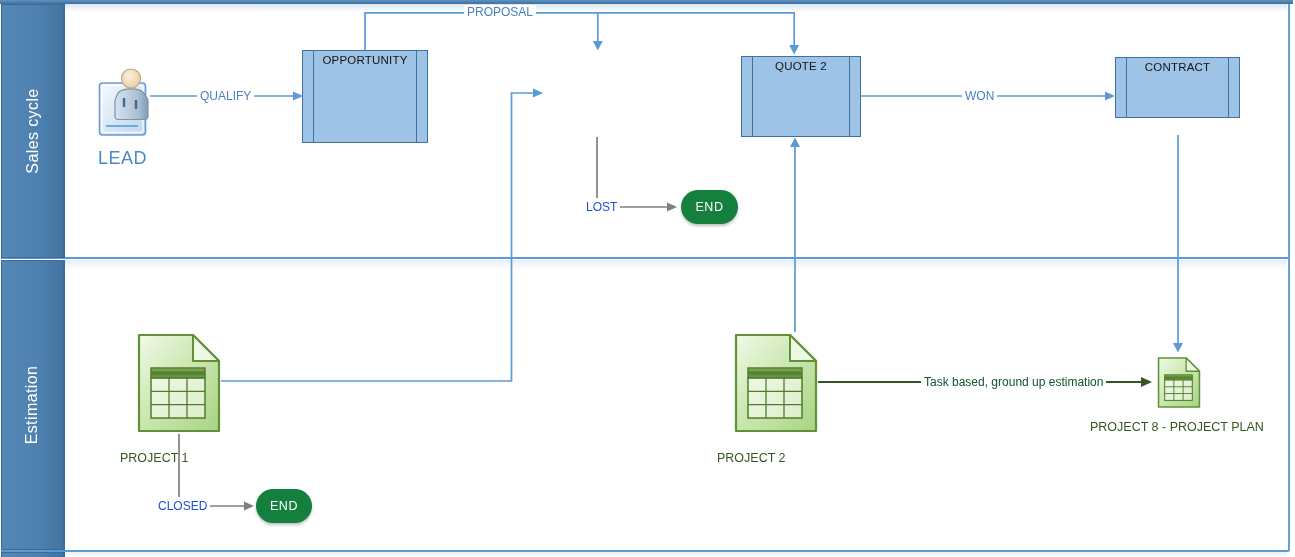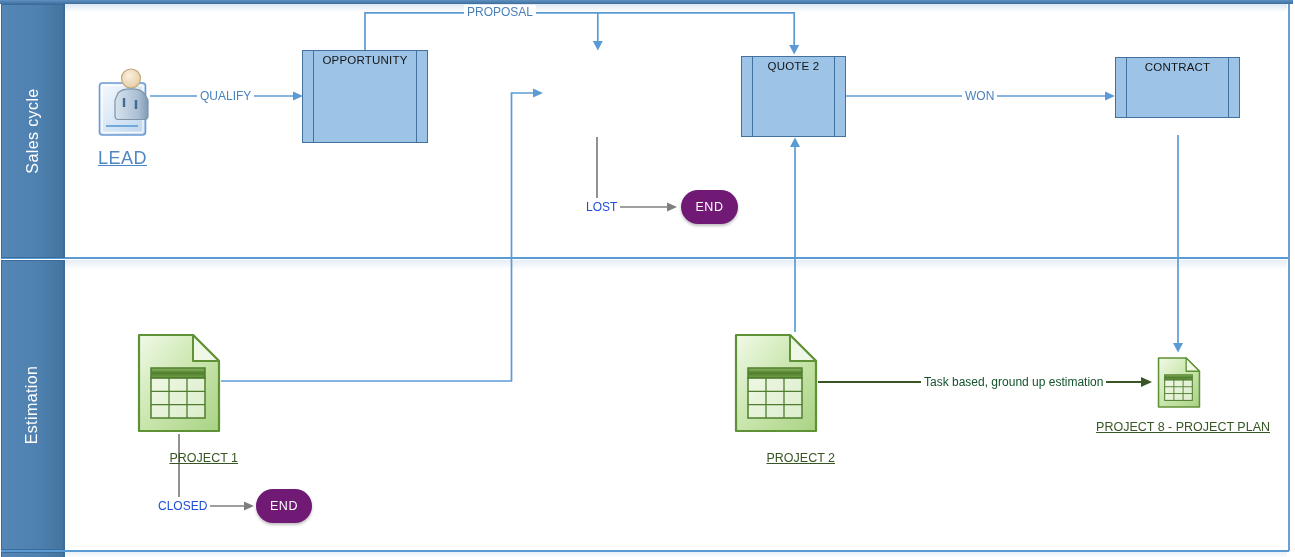--- a/index.html
+++ b/index.html
@@ -24,28 +24,28 @@
   .fade2{top:259.5px;height:10px;background:linear-gradient(#e7eef6,rgba(255,255,255,0));}
   .fade3{top:551.5px;height:6px;background:linear-gradient(#eaf1f7,rgba(255,255,255,0));}
   
   #wires{left:0;top:0;z-index:2;}
   
   .proc{background:#9DC3E6;border:1.6px solid #41719C;box-sizing:border-box;z-index:3;}
   .proc .band{position:absolute;top:0;bottom:0;width:1.4px;background:#41719C;}
   .proc .band.l{left:10px;} .proc .band.r{right:10px;}
   .proc .plabel{display:block;text-align:center;padding-top:3px;font-size:11.5px;color:#151515;letter-spacing:.2px;}
   
-  .endpill{width:57px;height:34px;border-radius:17px;background:#701a75;color:#fff;display:flex;align-items:center;justify-content:center;font-size:12.5px;letter-spacing:.6px;box-shadow:0 2px 3px rgba(0,0,0,.25);z-index:4;}
+  .endpill{width:57px;height:34px;border-radius:17px;background:#15803d;color:#fff;display:flex;align-items:center;justify-content:center;font-size:12.5px;letter-spacing:.6px;box-shadow:0 2px 3px rgba(0,0,0,.25);z-index:4;}
   
   .clabel{z-index:4;font-size:12px;line-height:1.1;background:#fff;padding:1px 3px;white-space:nowrap;}
   .blue-t{color:#4A81BD;}
   .dark-t{color:#1d4ed8;}
   .green-t{color:#14532d;}
   
-  .nlabel{z-index:4;text-align:right;white-space:nowrap;text-decoration:underline;}
+  .nlabel{z-index:4;text-align:left;white-space:nowrap;}
   .lead-t{font-size:18px;color:#4f87c5;letter-spacing:.5px;}
   .doc-t{font-size:12.5px;color:#375623;}
   .icon{z-index:3;}
   .defsvg{position:absolute;width:0;height:0;}
 </style>
 </head>
 <body>
 
 <div id="canvas">
 
@@ -137,21 +137,21 @@
       <path d="M818,382 H1141"></path>
         <polygon points="1141,377 1152,382 1141,387" fill="#375623" stroke="none"></polygon>
     </g>
   </svg>
 
   <div class="abs proc" style="left:302px;top:50px;width:126px;height:93px;">
     <div class="band l"></div>
     <div class="band r"></div>
     <span class="plabel">OPPORTUNITY</span>
   </div>
-  <div class="abs proc" style="left:741px;top:56px;width:105px;height:81px;">
+  <div class="abs proc" style="left:741px;top:56px;width:120px;height:81px;">
     <div class="band l"></div>
     <div class="band r"></div>
     <span class="plabel">QUOTE 2</span>
   </div>
   <div class="abs proc" style="left:1115px;top:57px;width:125px;height:61px;">
     <div class="band l"></div>
     <div class="band r"></div>
     <span class="plabel">CONTRACT</span>
   </div>
 

